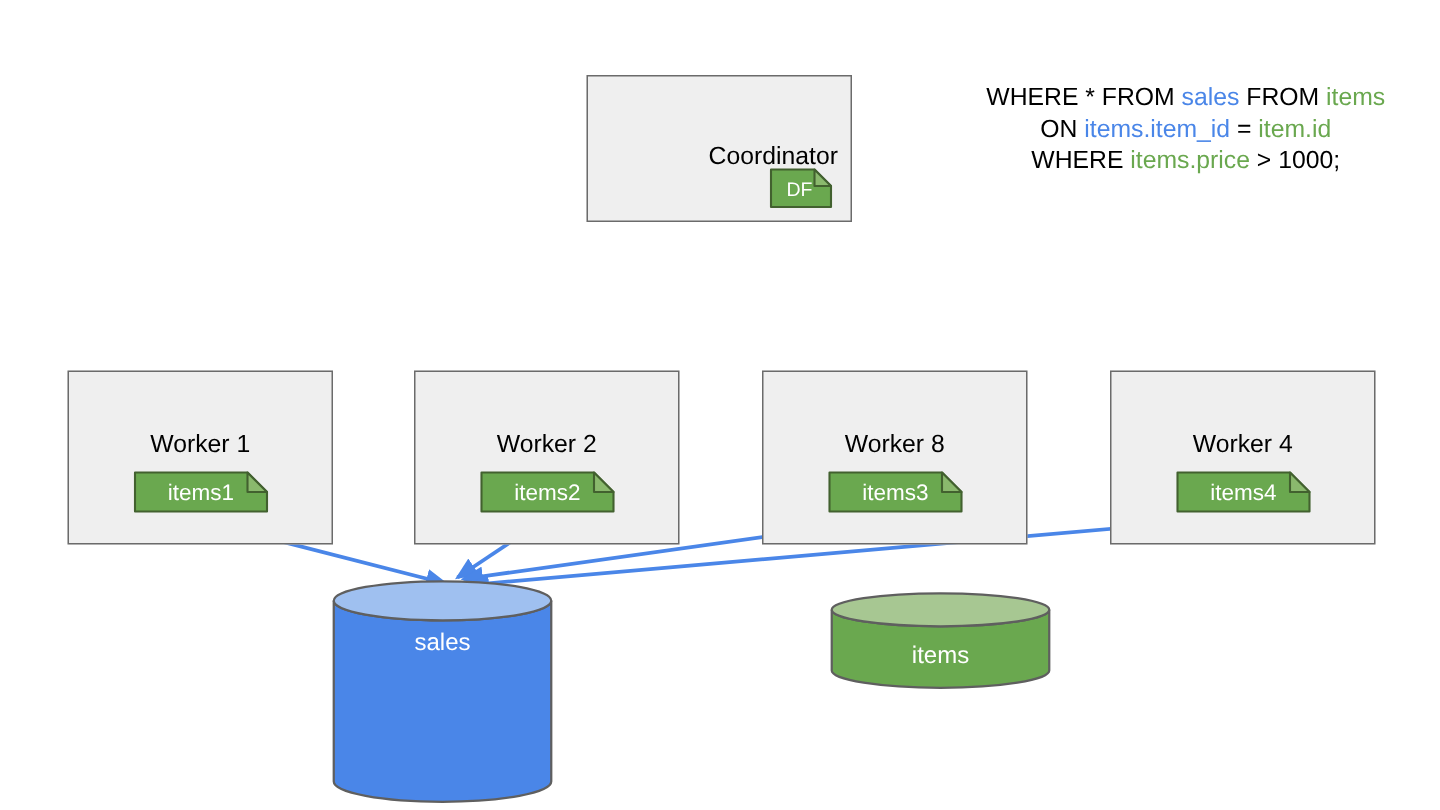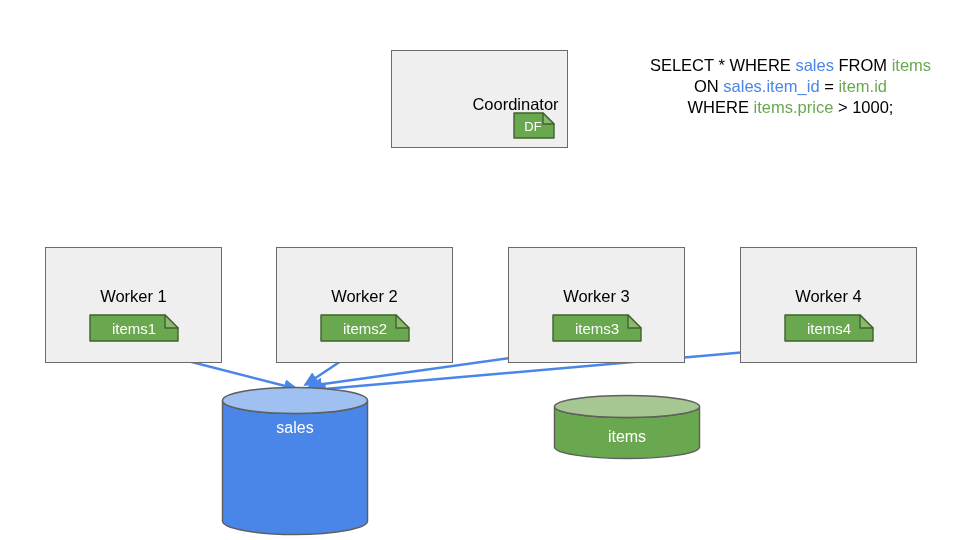--- a/index.html
+++ b/index.html
@@ -108,21 +108,21 @@
   <div class="node worker w2">
     <div class="node-label">Worker 2</div>
     <svg class="tag" width="90" height="28" viewBox="0 0 90 28">
       <path d="M1,1 H76 L89,14 V27 H1 Z" fill="#6aa84f"></path>
       <path d="M76,1 V14 H89 Z" fill="#8ab96d"></path>
       <text x="45" y="19.5">items2</text>
     </svg>
   </div>
 
   <div class="node worker w3">
-    <div class="node-label">Worker 3</div>
+    <div class="node-label">Worker 8</div>
     <svg class="tag" width="90" height="28" viewBox="0 0 90 28">
       <path d="M1,1 H76 L89,14 V27 H1 Z" fill="#6aa84f"></path>
       <path d="M76,1 V14 H89 Z" fill="#8ab96d"></path>
       <text x="45" y="19.5">items3</text>
     </svg>
   </div>
 
   <div class="node worker w4">
     <div class="node-label">Worker 4</div>
     <svg class="tag" width="90" height="28" viewBox="0 0 90 28">
@@ -138,18 +138,18 @@
     <text x="74" y="47">sales</text>
   </svg>
 
   <svg class="cylinder cyl-items" width="148" height="70" viewBox="0 0 148 70">
     <path d="M1.5,12.5 L1.5,53 A72.5,11.5 0 0 0 146.5,53 L146.5,12.5 A72.5,11 0 0 1 1.5,12.5 Z" fill="#6aa84f"></path>
     <ellipse cx="74" cy="12.5" rx="72.5" ry="11" fill="#a7c792"></ellipse>
     <text x="74" y="48">items</text>
   </svg>
 
   <div class="query">
-    <div><span>SELECT * WHERE </span><span class="tk-blue">sales</span><span> FROM </span><span class="tk-green">items</span></div>
-    <div><span>ON </span><span class="tk-blue">sales.item_id</span><span> = </span><span class="tk-green">item.id</span></div>
+    <div><span>WHERE * FROM </span><span class="tk-blue">sales</span><span> FROM </span><span class="tk-green">items</span></div>
+    <div><span>ON </span><span class="tk-blue">items.item_id</span><span> = </span><span class="tk-green">item.id</span></div>
     <div><span>WHERE </span><span class="tk-green">items.price</span><span> &gt; 1000;</span></div>
   </div>
 
 </div>
 
 </body></html>

